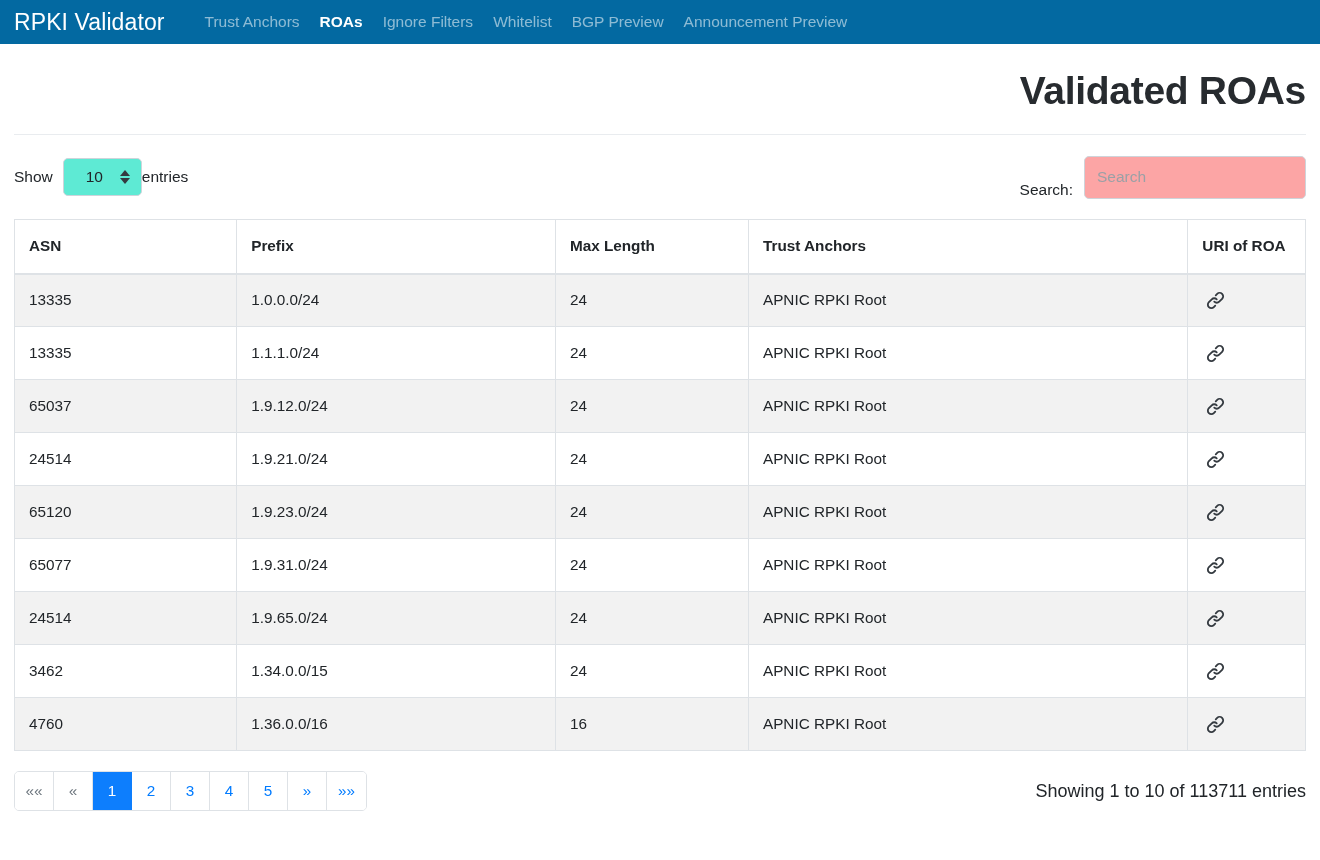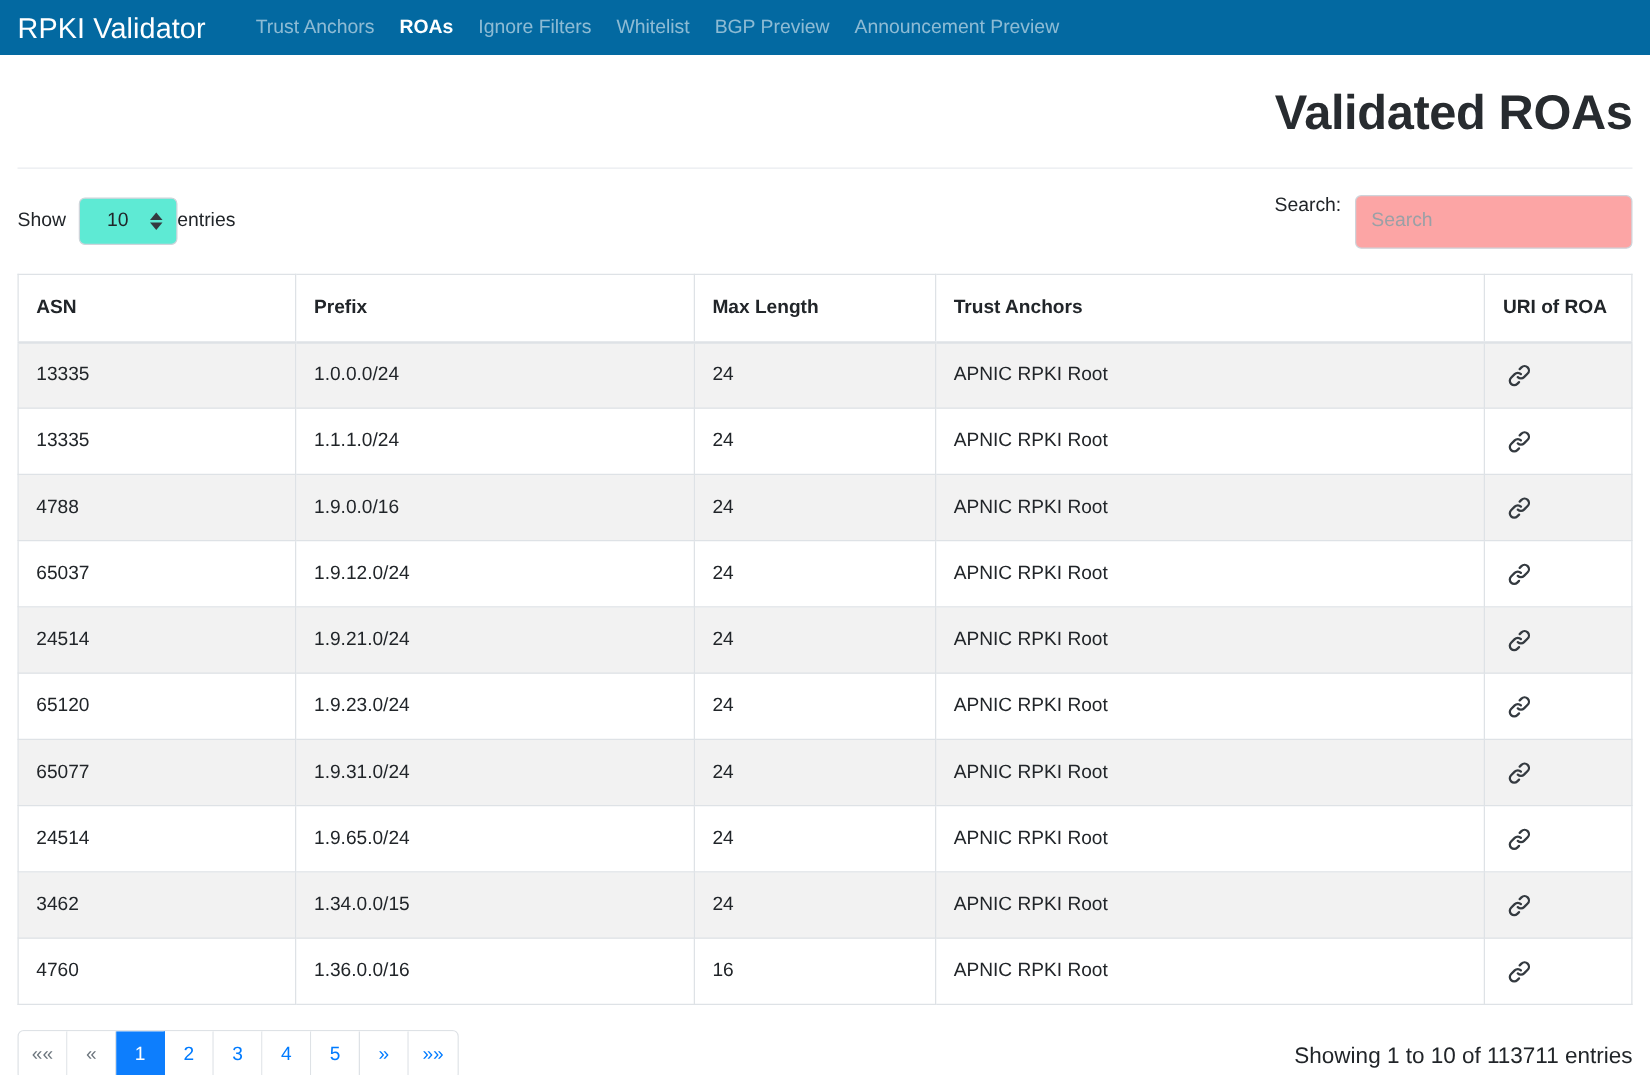--- a/index.html
+++ b/index.html
@@ -103,21 +103,21 @@
   .chev-up, .chev-dn {
     width: 0; height: 0;
     border-left: 5px solid transparent;
     border-right: 5px solid transparent;
   }
   .chev-up { border-bottom: 6px solid #343a40; margin-bottom: 2px; }
   .chev-dn { border-top: 6px solid #343a40; }
 
   .search-wrap {
     display: flex;
-    align-items: flex-start;
+    align-items: flex-end;
     font-size: 15.5px;
     color: #212529;
   }
   .search-label { margin-right: 11px; }
   .search-input {
     width: 222px;
     height: 43px;
     border: 1px solid #ced4da;
     border-radius: 5px;
     padding: 0 12px;
@@ -285,30 +285,20 @@
           <td>13335</td>
           <td>1.1.1.0/24</td>
           <td>24</td>
           <td>APNIC RPKI Root</td>
           <td class="link-cell"><span class="link-icon"><svg viewBox="0 0 24 24" width="21" height="21" fill="none" stroke="#343a40" stroke-width="2.1" stroke-linecap="round" stroke-linejoin="round">
                 <path d="M10.6 13.4a4 4 0 0 0 5.66 0l3.3-3.3a4 4 0 0 0-5.66-5.66l-1.6 1.6"></path>
                 <path d="M13.4 10.6a4 4 0 0 0-5.66 0l-3.3 3.3a4 4 0 1 0 5.66 5.66l1.6-1.6"></path>
               </svg></span></td>
         </tr>
         <tr>
-          <td>4788</td>
-          <td>1.9.0.0/16</td>
-          <td>24</td>
-          <td>APNIC RPKI Root</td>
-          <td class="link-cell"><span class="link-icon"><svg viewBox="0 0 24 24" width="21" height="21" fill="none" stroke="#343a40" stroke-width="2.1" stroke-linecap="round" stroke-linejoin="round">
-                <path d="M10.6 13.4a4 4 0 0 0 5.66 0l3.3-3.3a4 4 0 0 0-5.66-5.66l-1.6 1.6"></path>
-                <path d="M13.4 10.6a4 4 0 0 0-5.66 0l-3.3 3.3a4 4 0 1 0 5.66 5.66l1.6-1.6"></path>
-              </svg></span></td>
-        </tr>
-        <tr>
           <td>65037</td>
           <td>1.9.12.0/24</td>
           <td>24</td>
           <td>APNIC RPKI Root</td>
           <td class="link-cell"><span class="link-icon"><svg viewBox="0 0 24 24" width="21" height="21" fill="none" stroke="#343a40" stroke-width="2.1" stroke-linecap="round" stroke-linejoin="round">
                 <path d="M10.6 13.4a4 4 0 0 0 5.66 0l3.3-3.3a4 4 0 0 0-5.66-5.66l-1.6 1.6"></path>
                 <path d="M13.4 10.6a4 4 0 0 0-5.66 0l-3.3 3.3a4 4 0 1 0 5.66 5.66l1.6-1.6"></path>
               </svg></span></td>
         </tr>
         <tr>

